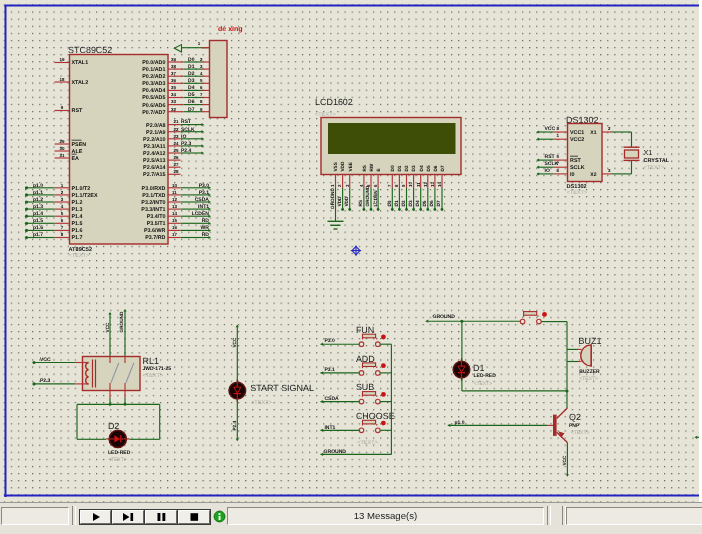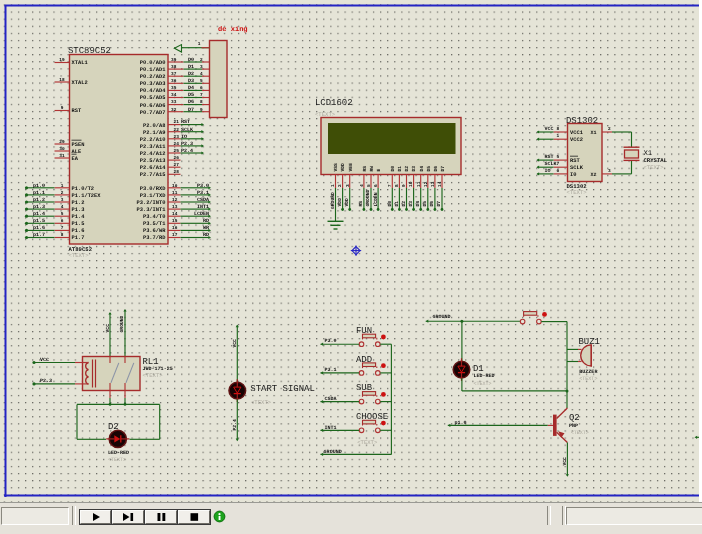--- a/index.html
+++ b/index.html
@@ -1,14 +1,14 @@
 <!DOCTYPE html>
 <html><head><meta charset="utf-8"><style>
 html,body{margin:0;padding:0;background:#fff}
-#root{position:relative;width:702px;height:534px;overflow:hidden;background:#E9E8DF;font-family:Liberation Mono, monospace}
+#root{position:relative;width:702px;height:534px;overflow:hidden;background:#E9E8DF;font-family:Liberation Sans, sans-serif}
 
 .panel{position:absolute;background:#ECEAE3;border:1px solid;border-color:#8A887F #FFFFFF #FFFFFF #8A887F}
 .sep{position:absolute;width:2px;border-left:1px solid #8A887F;border-right:1px solid #FFFFFF}
 .btn{flex:1;background:#F1EFEA;border:1px solid;border-color:#FCFCFA #66645E #6F6D66 #FBFBF9;overflow:hidden}
 .btn svg{display:block}
 </style></head><body>
 <div id="root">
 <svg width="702" height="502" viewBox="0 0 702 502" style="position:absolute;left:0;top:0" shape-rendering="auto" text-rendering="geometricPrecision">
 <defs>
         <pattern id="g" width="7.1" height="7.1" x="10.8" y="11.5" patternUnits="userSpaceOnUse">
@@ -572,16 +572,17 @@
         <svg width="31" height="12">
           <rect x="11.5" y="2.2" width="7.6" height="7.6" fill="#000"></rect>
         </svg>
       </div>
 </div>
 <svg width="24" height="24" style="position:absolute;left:208px;top:505px">
   <circle cx="11.5" cy="11.5" r="5.4" fill="#1CA31C" stroke="#0A6E0A" stroke-width="1"></circle>
   <circle cx="11.5" cy="9.2" r="1.1" fill="#FFFFFF"></circle>
   <rect x="10.6" y="11" width="1.9" height="4" fill="#FFFFFF"></rect>
 </svg>
+<div class="panel" style="left:227px;top:507px;width:315px;height:16px;text-align:center;font-size:9.6px;line-height:16.5px;color:#222">13 Message(s)</div>
 <div class="sep" style="left:547px;top:506px;height:19px"></div>
 <div class="sep" style="left:562px;top:506px;height:19px"></div>
 <div class="panel" style="left:566px;top:507px;width:140px;height:16px"></div>
 </div>
 
 </body></html>

